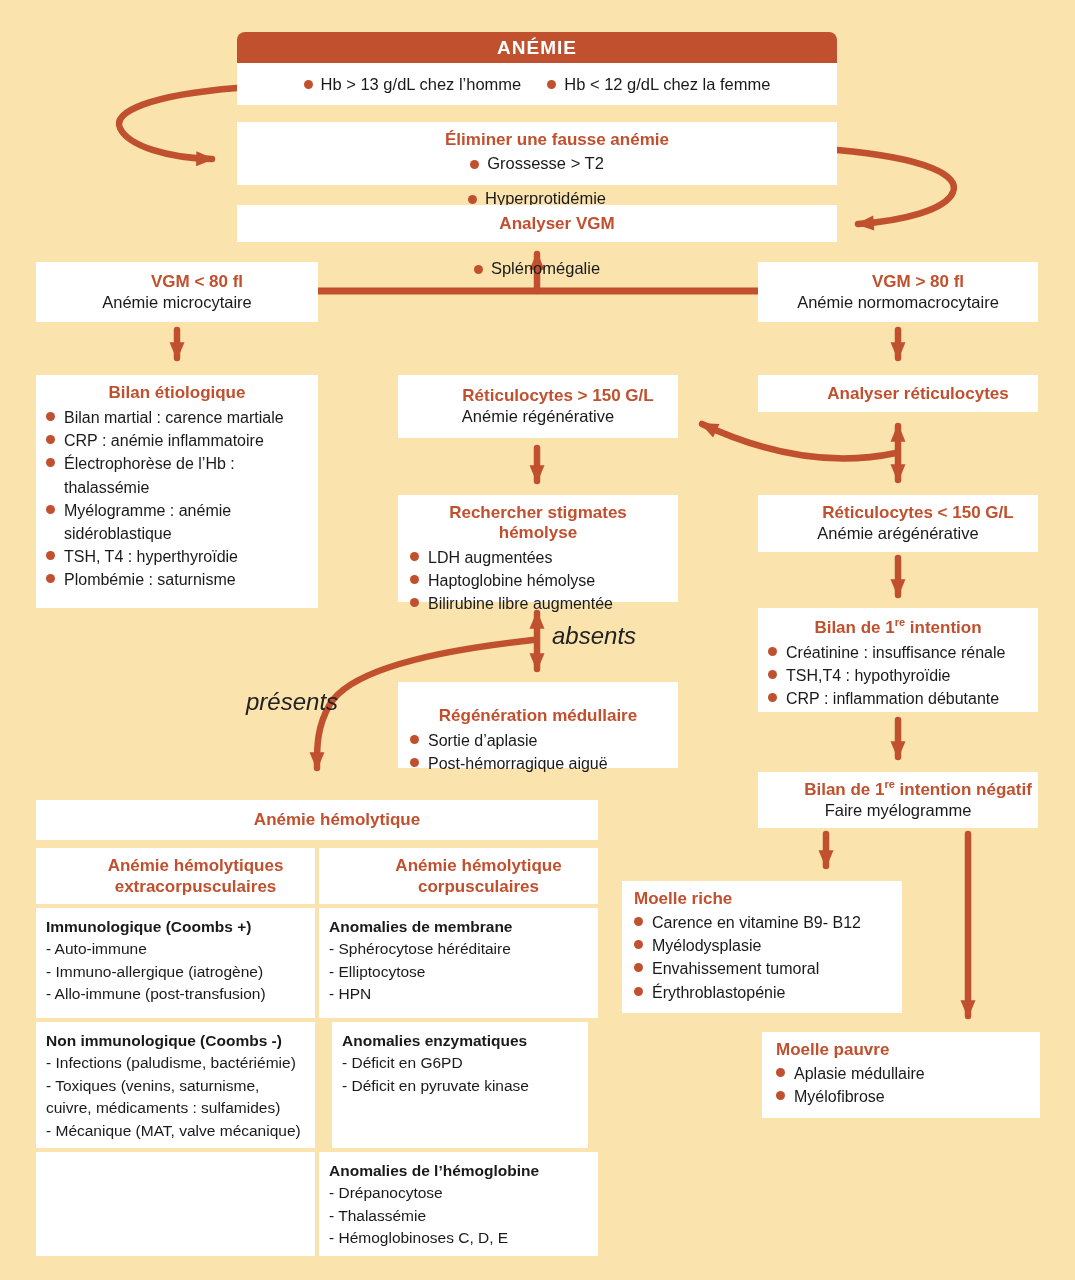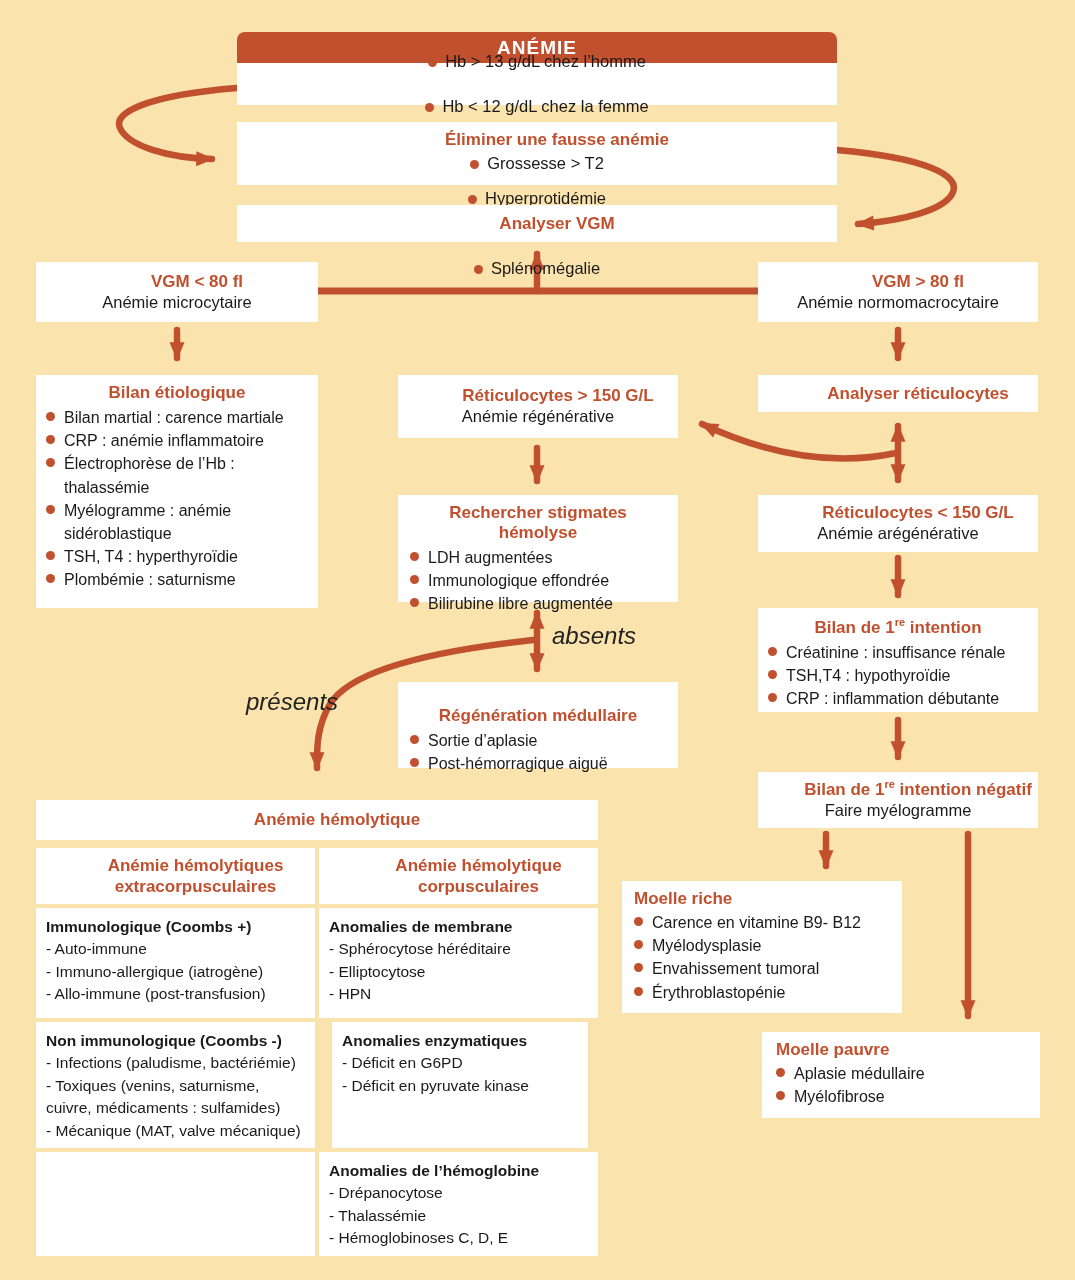--- a/index.html
+++ b/index.html
@@ -4,21 +4,21 @@
 <style>
   html,body{margin:0;padding:0;}
   body{font-family:"Liberation Sans","DejaVu Sans",sans-serif;background:#FAE3AD;}
   #stage{position:relative;width:1075px;height:1280px;background:#FAE3AD;overflow:hidden;}
   .box{position:absolute;background:#FFFFFF;box-sizing:border-box;}
   .center{display:flex;flex-direction:column;justify-content:center;align-items:center;text-align:center;}
   .rtitle{color:#C0502E;font-weight:bold;font-size:17px;line-height:1.25;padding-left:40px;}
   .subtitle{color:#1A1A1A;font-size:16.5px;line-height:1.3;}
   .wtitle{color:#FFFFFF;font-weight:bold;font-size:19px;letter-spacing:1px;}
   #bar-anemie{left:237px;top:32px;width:600px;height:31px;background:#C0502E;border-radius:8px 8px 0 0;display:flex;align-items:center;justify-content:center;}
-  #box-hb{left:237px;top:63px;width:600px;height:42px;flex-direction:column;gap:26px;}
+  #box-hb{left:237px;top:63px;width:600px;height:42px;flex-direction:row;gap:26px;}
   #box-false{left:237px;top:122px;width:600px;height:63px;padding-top:7px;}
   #box-false .hrow{margin-top:4px;flex-direction:column;}
   .hrow{display:flex;flex-direction:row;justify-content:center;align-items:center;gap:16px;}
   #box-avgm{left:237px;top:205px;width:600px;height:37px;}
   #box-vgml{left:36px;top:262px;width:282px;height:60px;}
   #box-vgmh{left:758px;top:262px;width:280px;height:60px;}
   #box-etio{left:36px;top:375px;width:282px;height:233px;padding:8px 10px;}
   #box-retich{left:398px;top:375px;width:280px;height:63px;}
   #box-aretic{left:758px;top:375px;width:280px;height:37px;}
   #box-reticl{left:758px;top:495px;width:280px;height:57px;}
@@ -175,21 +175,21 @@
   </div>
 
   <div id="box-stig" class="box">
     <div class="ctitle">Rechercher stigmates hémolyse</div>
     <div class="bi">
         <span class="dot"></span>
         <span>LDH augmentées</span>
       </div>
     <div class="bi">
         <span class="dot"></span>
-        <span>Immunologique effondrée</span>
+        <span>Haptoglobine hémolyse</span>
       </div>
     <div class="bi">
         <span class="dot"></span>
         <span>Bilirubine libre augmentée</span>
       </div>
   </div>
 
   <div id="box-b1" class="box">
     <div class="ctitle"><span>Bilan de 1</span><sup>re</sup><span> intention</span></div>
     <div class="bi">

